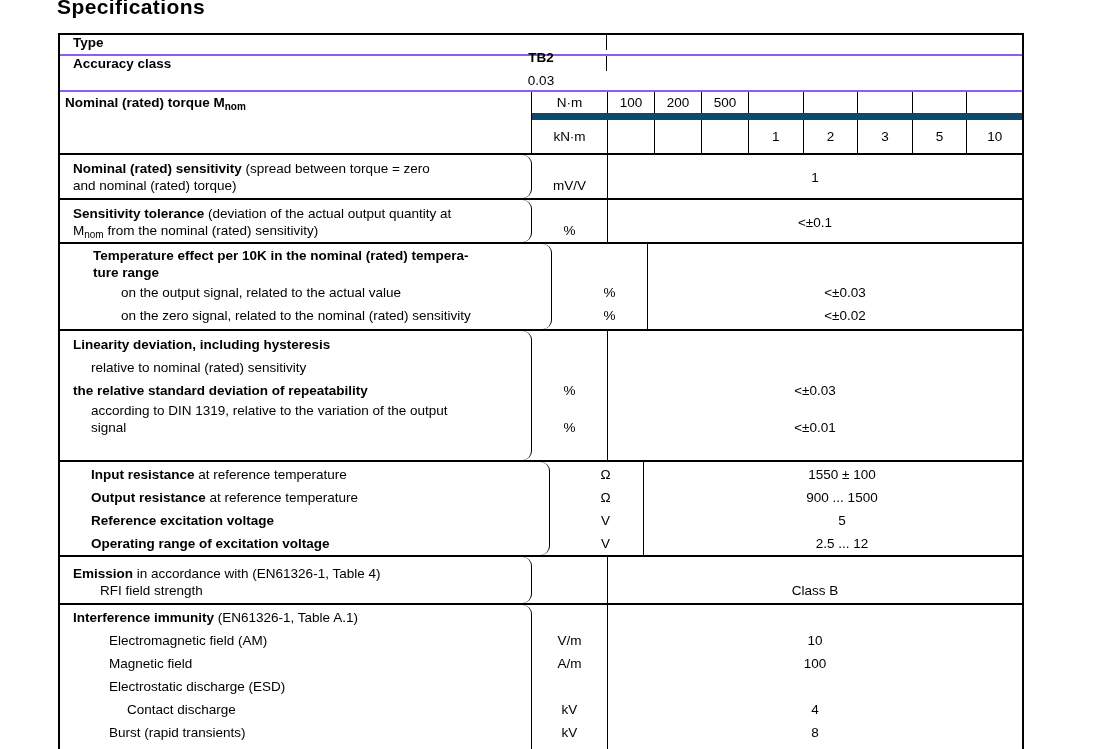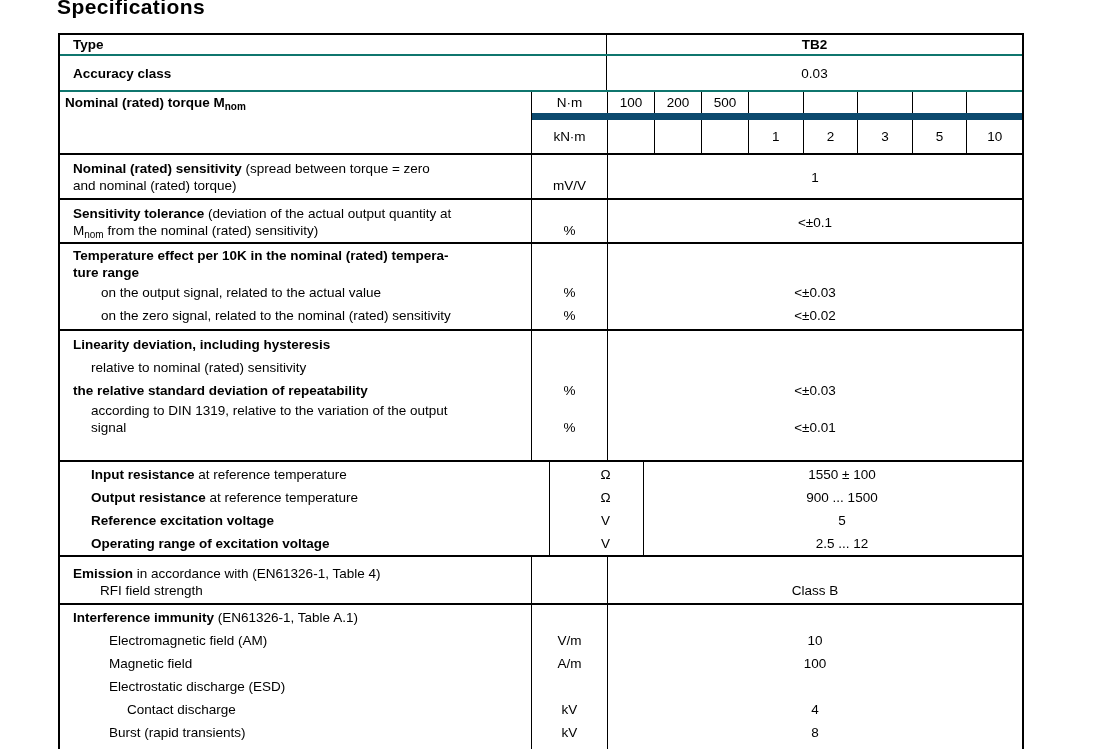--- a/index.html
+++ b/index.html
@@ -4,55 +4,55 @@
 <style>
   * { box-sizing: border-box; margin: 0; padding: 0; }
   html, body { width: 1100px; height: 749px; overflow: hidden; }
   body { background: #fff; color: #000; font-family: "Liberation Sans", sans-serif; position: relative; }
 
   #title { position: absolute; left: 57px; top: -5px; font-size: 21px; font-weight: bold; letter-spacing: .4px; }
 
   #tbl { position: absolute; left: 58px; top: 33px; width: 966px; border: 2px solid #000; background: #fff; font-size: 13.5px; }
 
   
-  .hrow { display: flex; height: 21px; border-bottom: 2px solid #0f766e; }
+  .hrow { display: flex; height: 21px; border-bottom: 2px solid #8b5cf6; flex-direction: column; }
   .hrow + .hrow { height: 36px; }
   .hlabel { width: 547px; border-right: 1px solid #000; padding-left: 13px; display: flex; align-items: center; font-weight: bold; }
   .hval { flex: 1; display: flex; align-items: center; justify-content: center; }
   .hrow:first-child .hval { font-weight: bold; }
 
   
   .trow { display: flex; }
   .tlabel { width: 472px; border-right: 1px solid #000; padding-left: 5px; font-weight: bold; line-height: 21px; white-space: nowrap; }
   .tright { flex: 1; display: flex; flex-direction: column; }
   .tsub { display: flex; height: 21px; }
   .tsub + .tsub { height: 40px; border-top: 7px solid #0c4a6e; }
   .tunit { width: 76px; border-right: 1px solid #000; display: flex; align-items: center; justify-content: center; }
   .tcells { flex: 1; display: grid; grid-template-columns: 47px 47px 47px repeat(5, 1fr); }
   .tcell { border-right: 1px solid #000; display: flex; align-items: center; justify-content: center; }
   .tcell:last-child { border-right: none; }
 
   
   .sec { display: flex; border-top: 2px solid #000; }
-  .cl { width: 472px; border-right: 1px solid #000; padding-left: 13px; }
+  .cl { width: 472px; border-right: 1px solid #000; padding-left: 13px; border-radius: 9px; }
   .cu { width: 76px; border-right: 1px solid #000; }
   .cv { flex: 1; }
   .ln { height: 23px; line-height: 23px; white-space: nowrap; }
   .ln.t { height: 17px; line-height: 17px; }
   .cu .ln, .cv .ln { text-align: center; padding-left: 0; }
   .cv.center { display: flex; align-items: center; justify-content: center; }
   .b { font-weight: bold; }
   .sub { font-size: 10px; position: relative; top: 3px; }
   .i1 { padding-left: 18px; }
   .i2 { padding-left: 37px; }
 
   
   [data-name="section-nominal-sensitivity"]  > div { padding-top: 5px; padding-bottom: 4px; }
   [data-name="section-sensitivity-tolerance"] > div { padding-top: 5px; padding-bottom: 3px; }
-  [data-name="section-temperature-effect"]   > div { padding-top: 3px; padding-bottom: 2px; }
+  [data-name="section-temperature-effect"]   > div { padding-top: 3px; padding-bottom: 2px; margin-left: 20px; }
   [data-name="section-linearity"]            > div { padding-top: 2px; padding-bottom: 24px; }
   [data-name="section-resistance-excitation"] > div { padding-top: 1px; margin-left: 18px; }
   [data-name="section-emission"]             > div { padding-top: 8px; padding-bottom: 4px; }
   [data-name="section-interference-immunity"] > div { padding-top: 1px; }
 
   
   [data-name="section-temperature-effect"] .i1 { padding-left: 28px; }
   [data-name="section-emission"] .i1 { padding-left: 27px; }
   [data-name="section-interference-immunity"] .i1 { padding-left: 36px; }
   [data-name="section-interference-immunity"] .i2 { padding-left: 54px; }

